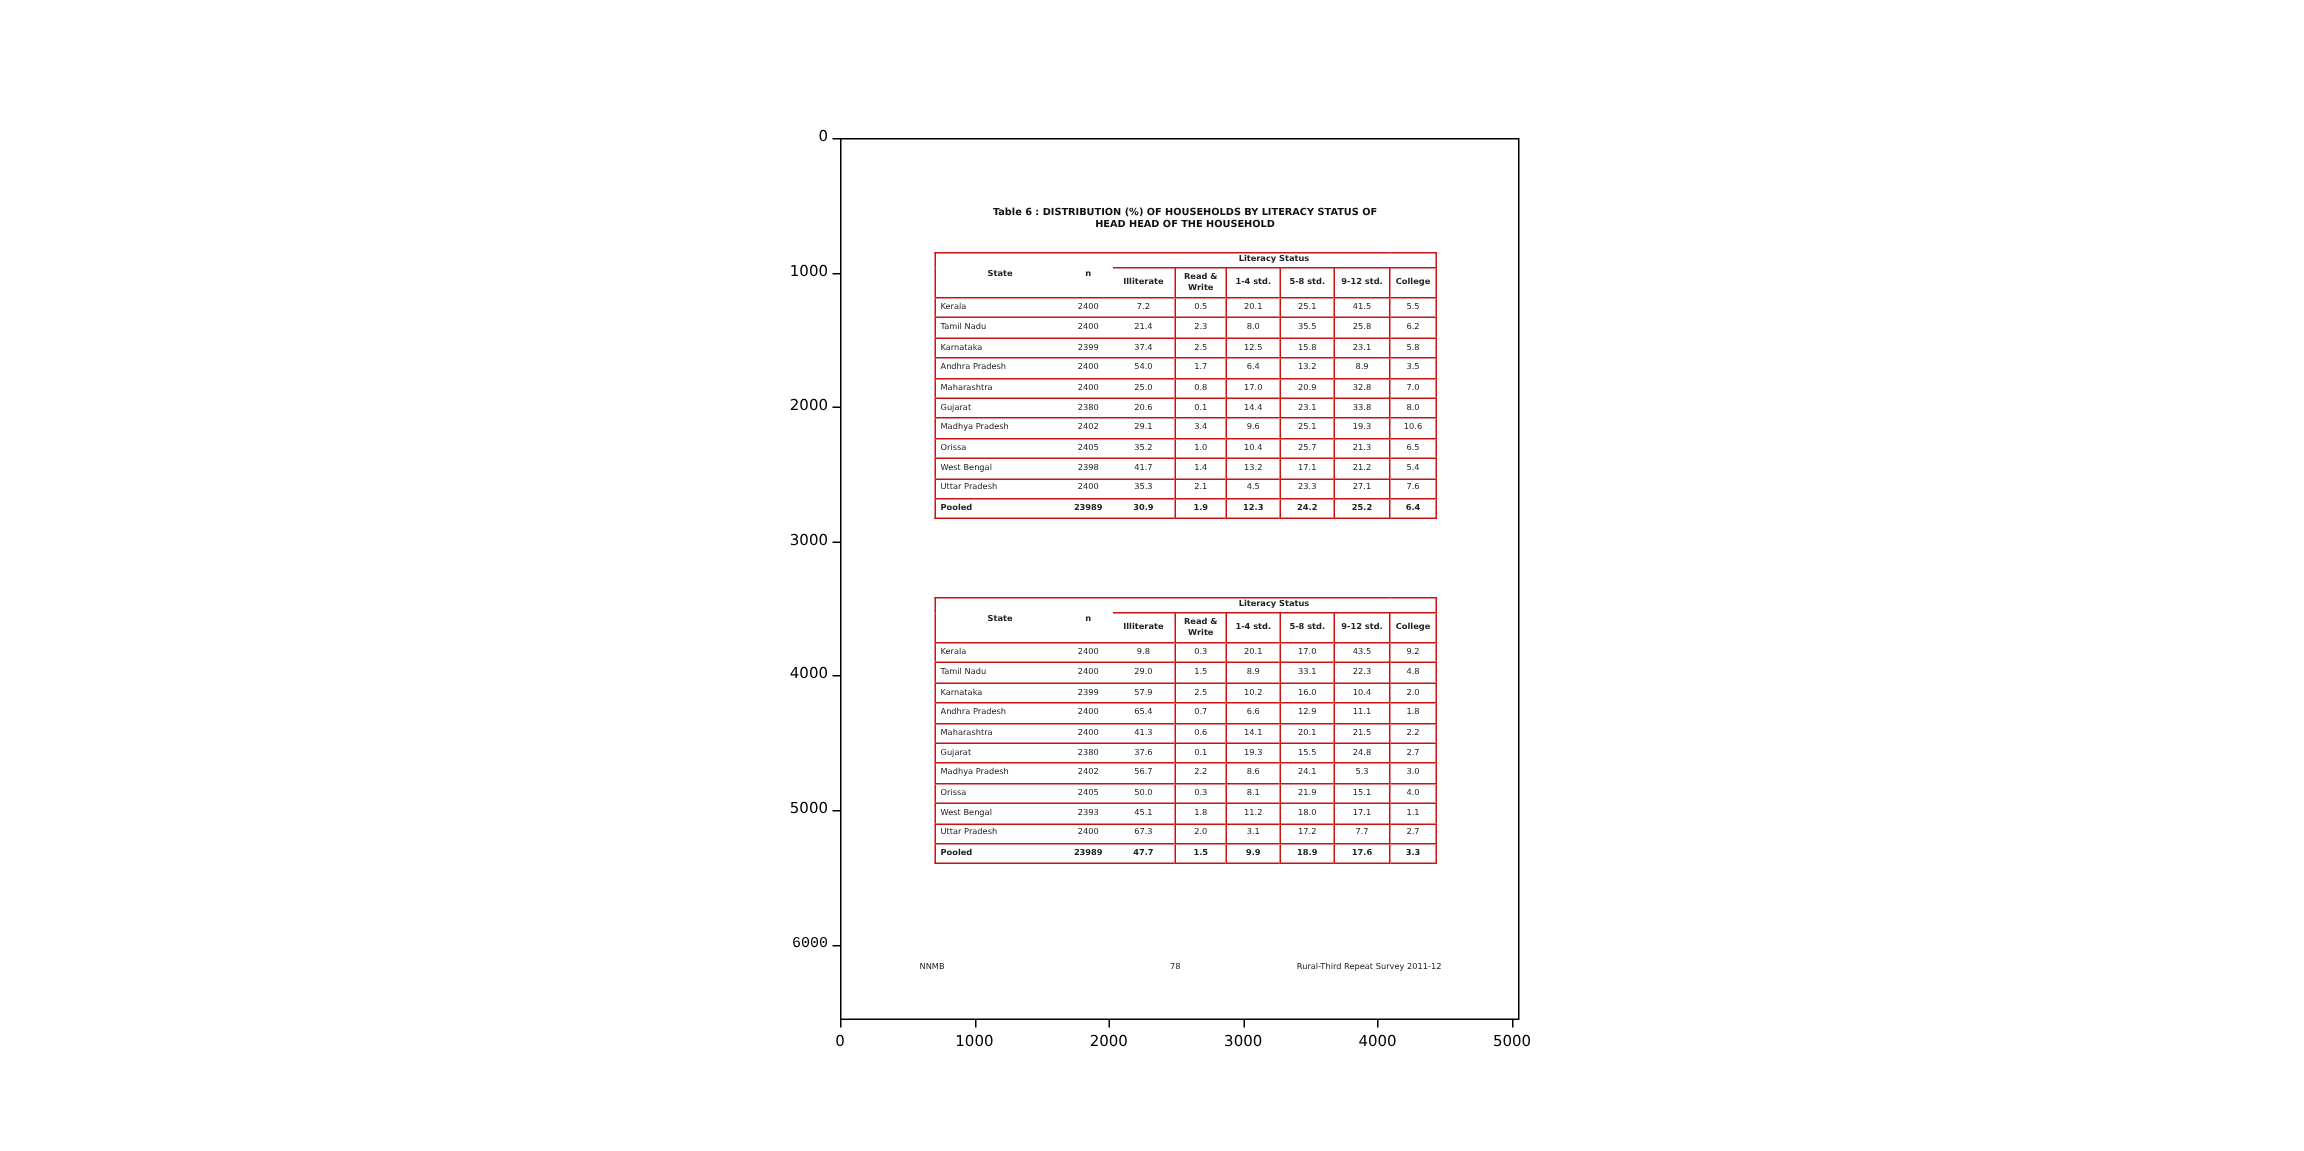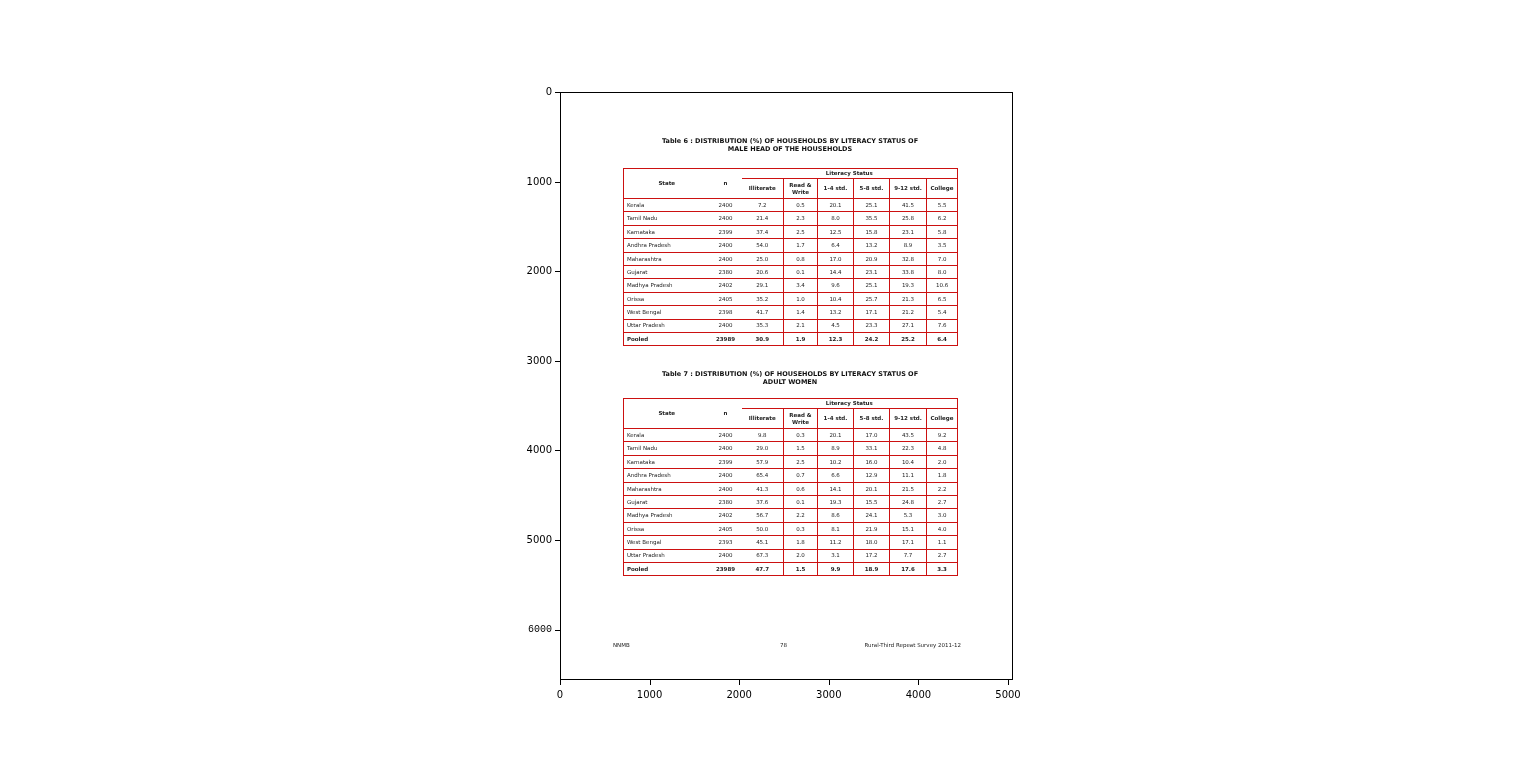--- a/index.html
+++ b/index.html
@@ -48,21 +48,21 @@
 </style>
 </head>
 <body>
 
 <div id="app">
 
   <div class="axes">
 
     <div class="doc-title" style="top:44px;">
       <span class="tl">Table 6 : DISTRIBUTION (%) OF HOUSEHOLDS BY LITERACY STATUS OF</span>
-      <span class="tl">MALE HEAD OF THE HOUSEHOLDS</span>
+      <span class="tl">HEAD HEAD OF THE HOUSEHOLD</span>
     </div>
 
     <table class="red-table" id="table6" style="top:75px;">
         <colgroup>
           <col style="width: 86px;">
           <col style="width: 32px;">
           <col style="width: 42px;">
           <col style="width: 34px;">
           <col style="width: 36px;">
           <col style="width: 36px;">
@@ -191,24 +191,20 @@
             <td>30.9</td>
             <td class="vline">1.9</td>
             <td class="vline">12.3</td>
             <td class="vline">24.2</td>
             <td class="vline">25.2</td>
             <td class="vline">6.4</td>
           </tr>
         </tbody>
       </table>
 
-    <div class="doc-title" style="top:277px;">
-      <span class="tl">Table 7 : DISTRIBUTION (%) OF HOUSEHOLDS BY LITERACY STATUS OF</span>
-      <span class="tl">ADULT WOMEN</span>
-    </div>
 
     <table class="red-table" id="table7" style="top:305px;">
         <colgroup>
           <col style="width: 86px;">
           <col style="width: 32px;">
           <col style="width: 42px;">
           <col style="width: 34px;">
           <col style="width: 36px;">
           <col style="width: 36px;">
           <col style="width: 37px;">

